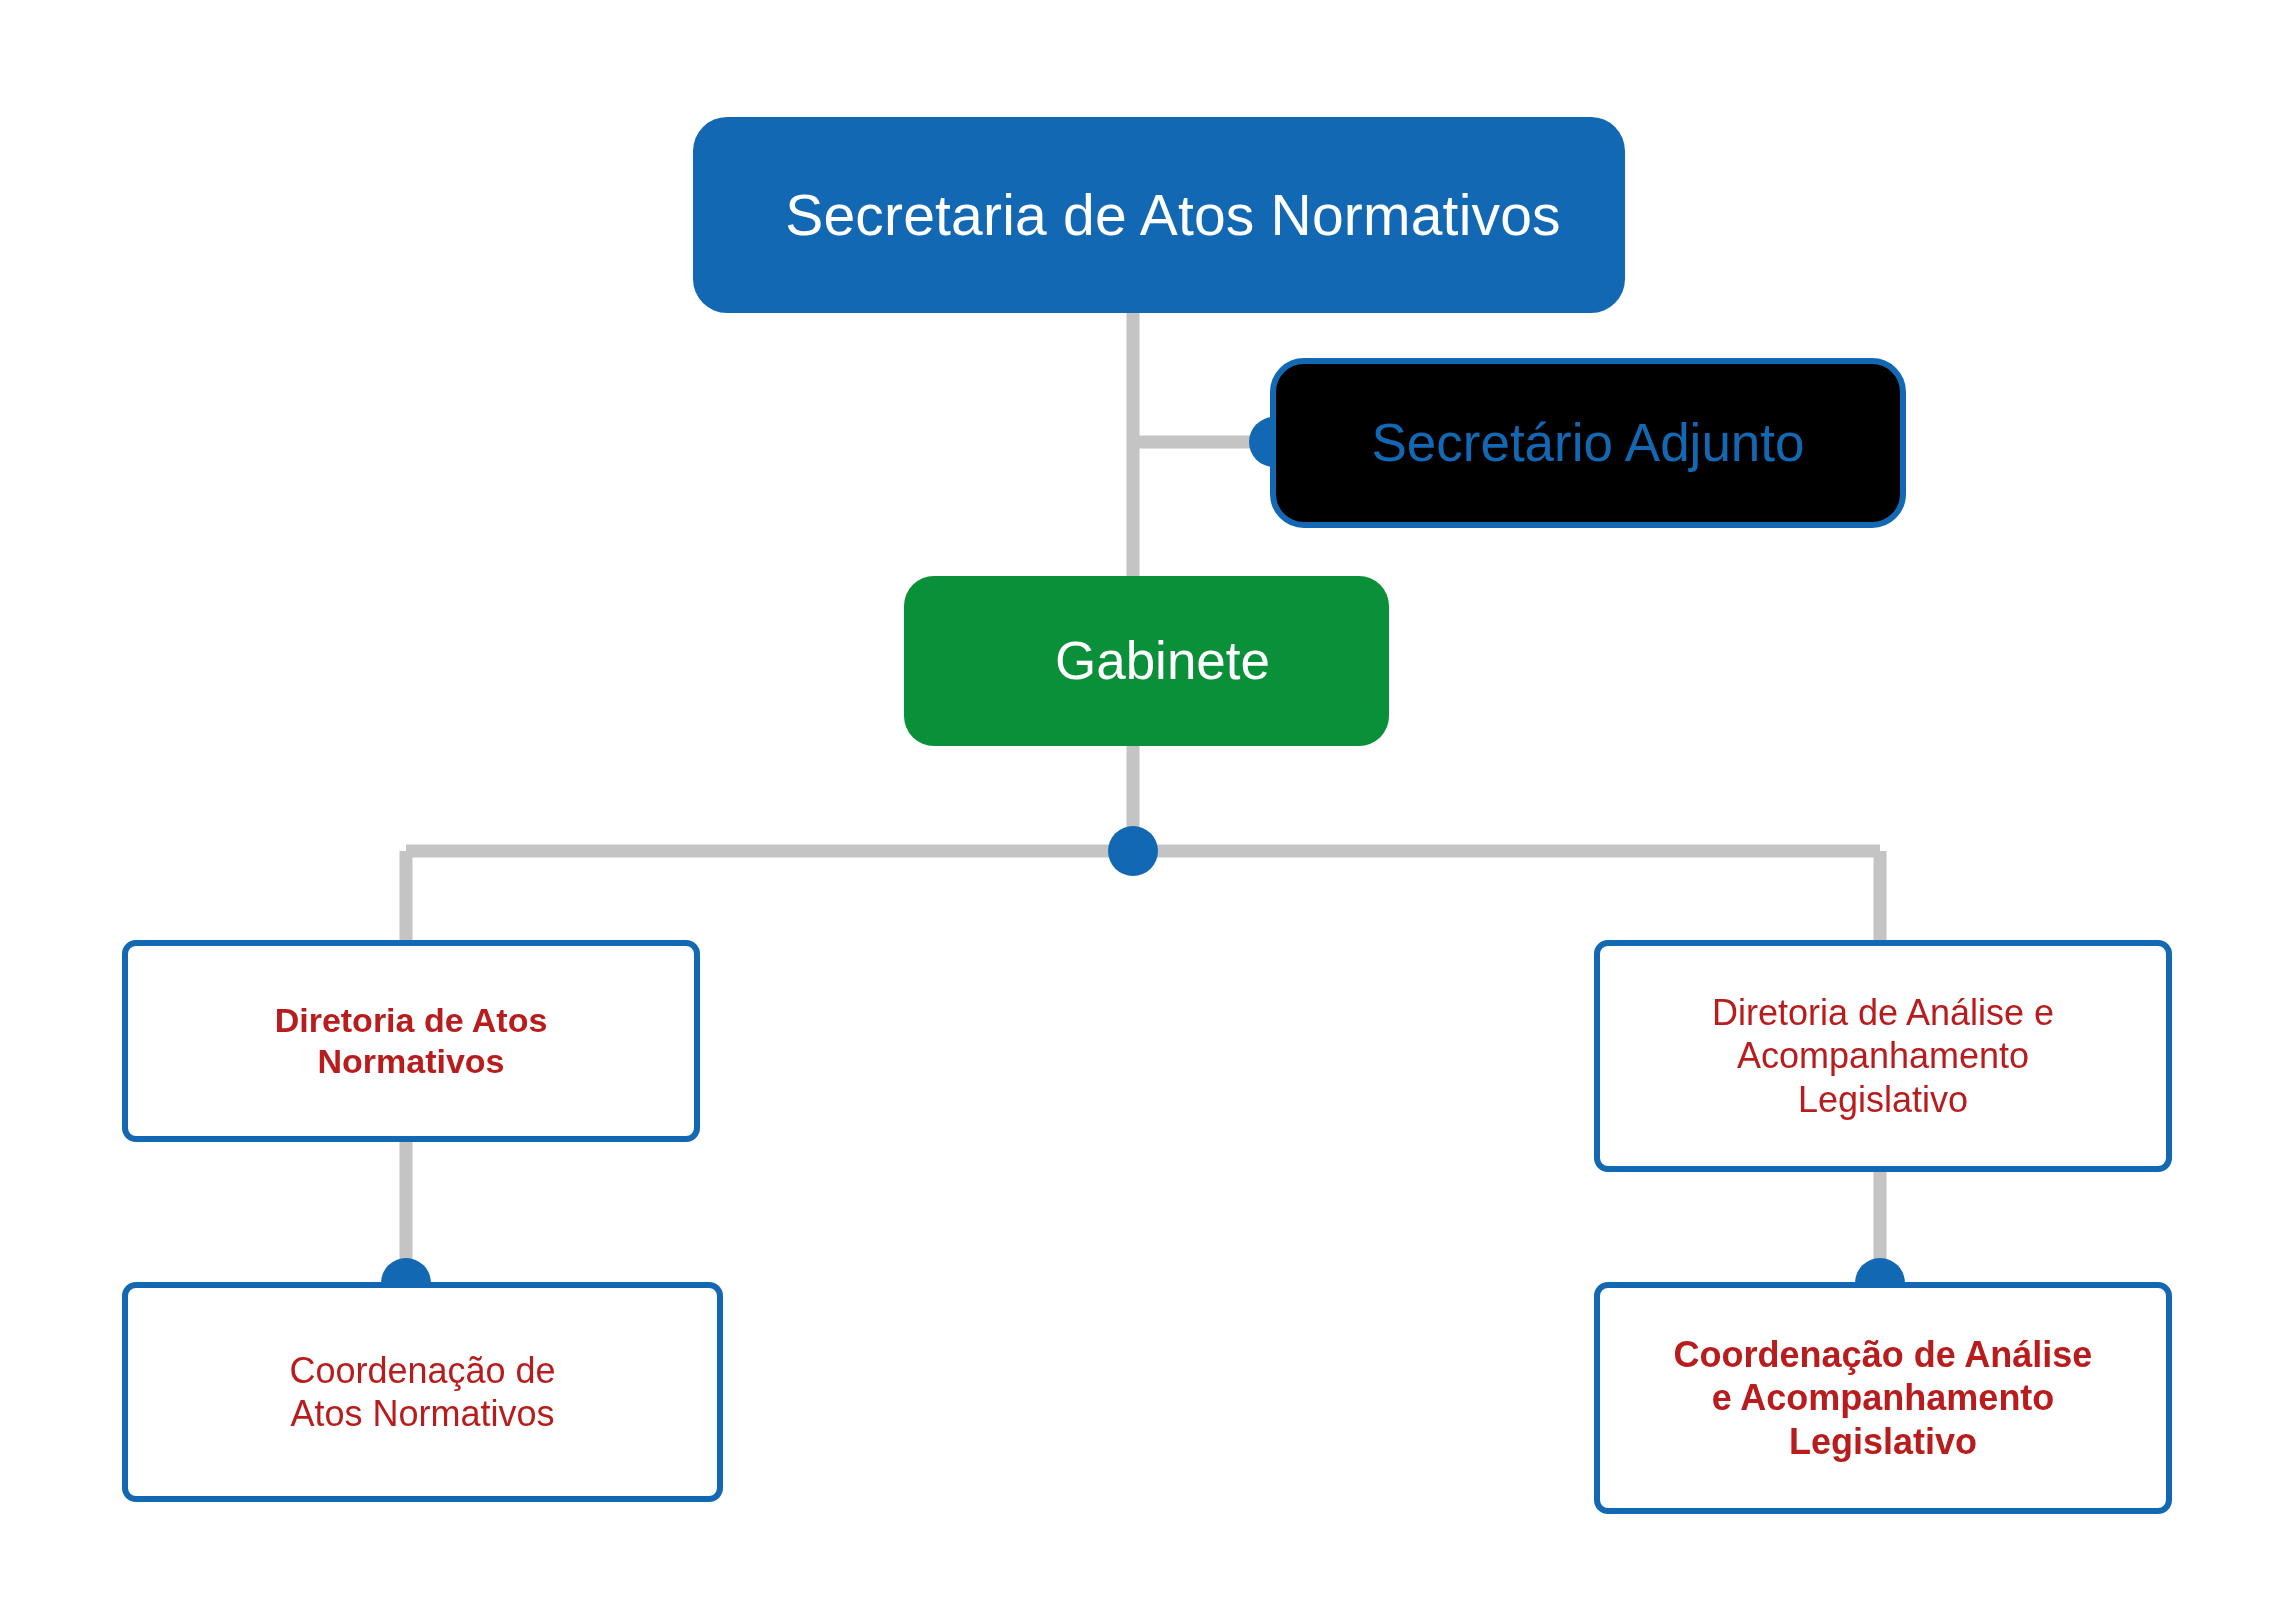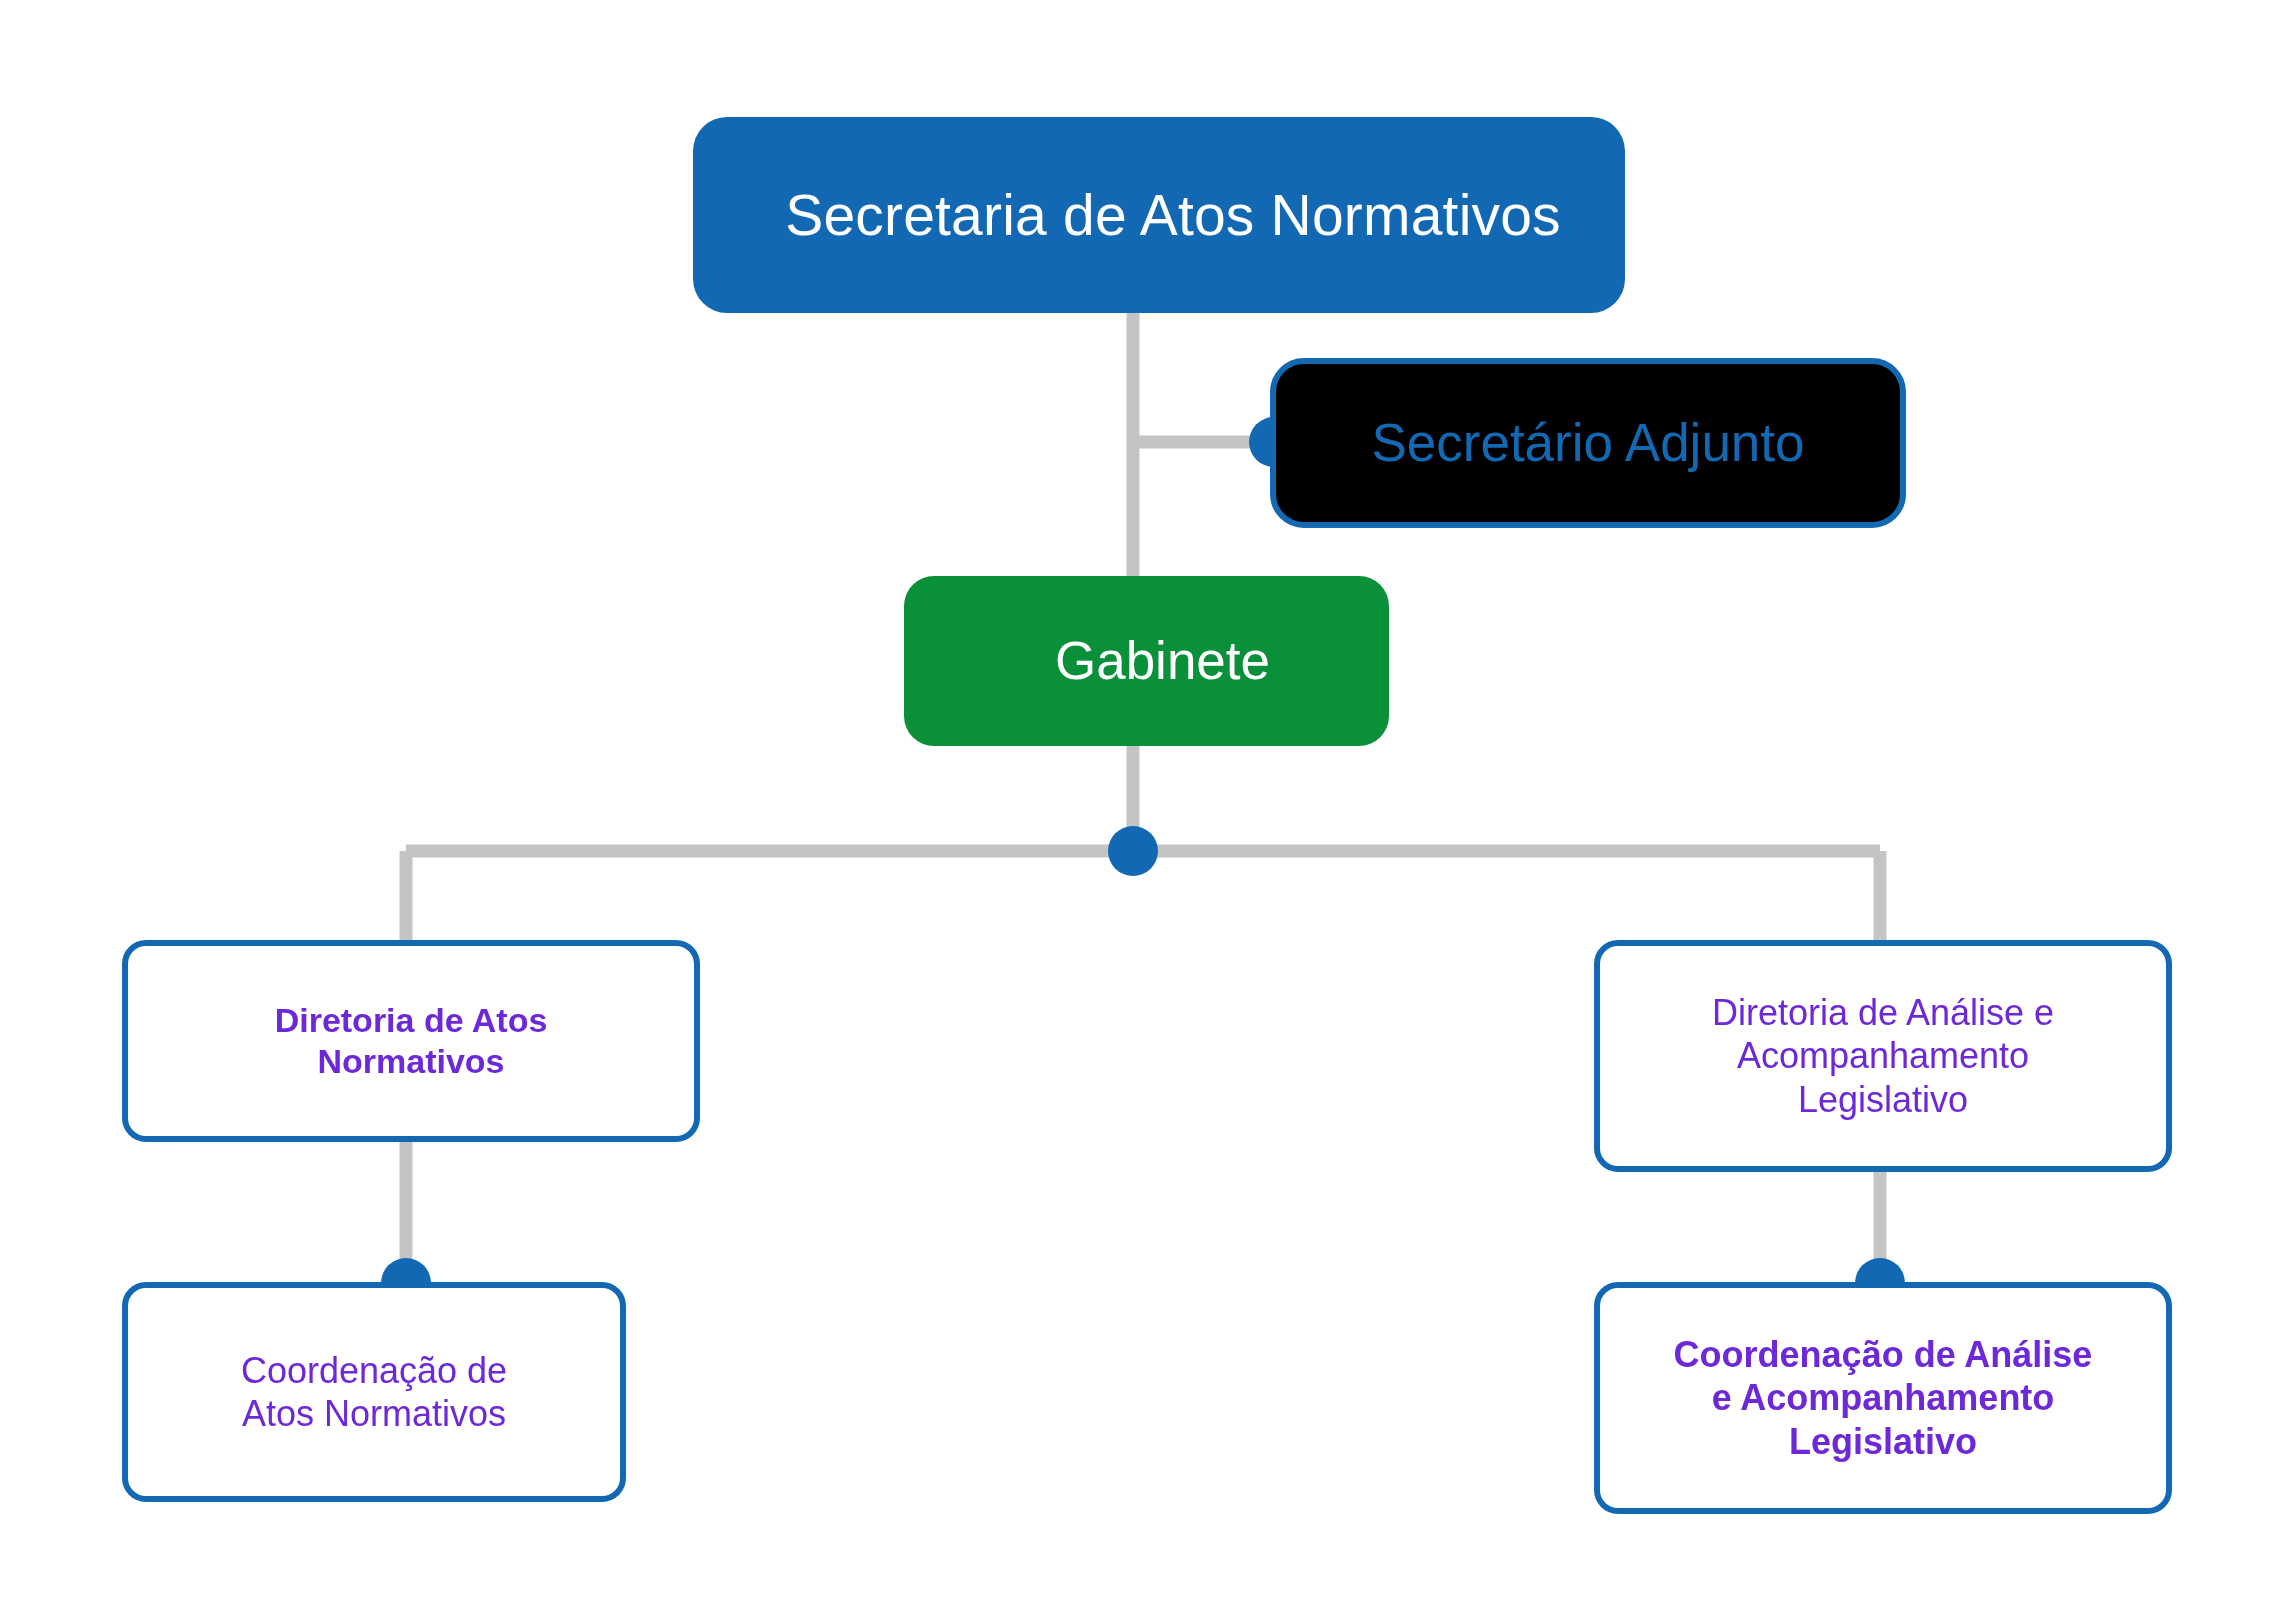--- a/index.html
+++ b/index.html
@@ -67,35 +67,35 @@
     background: #0a9039;
     border-radius: 30px;
     color: #ffffff;
     font-size: 53px;
     font-weight: 400;
     padding-left: 32px;
   }
   .node-leaf {
     background: #ffffff;
     border: 6px solid #1268b3;
-    border-radius: 24px;
-    color: #6d28d9;
+    border-radius: 14px;
+    color: #b91c1c;
     font-size: 34px;
     font-weight: 600;
   }
   .node-dir-left {
     left: 122px;
     top: 940px;
     width: 578px;
     height: 202px;
   }
   .node-coord-left {
     left: 122px;
     top: 1282px;
-    width: 504px;
+    width: 601px;
     height: 220px;
     font-weight: 400;
     font-size: 36px;
   }
   .node-dir-right {
     left: 1594px;
     top: 940px;
     width: 578px;
     height: 232px;
     font-weight: 400;

